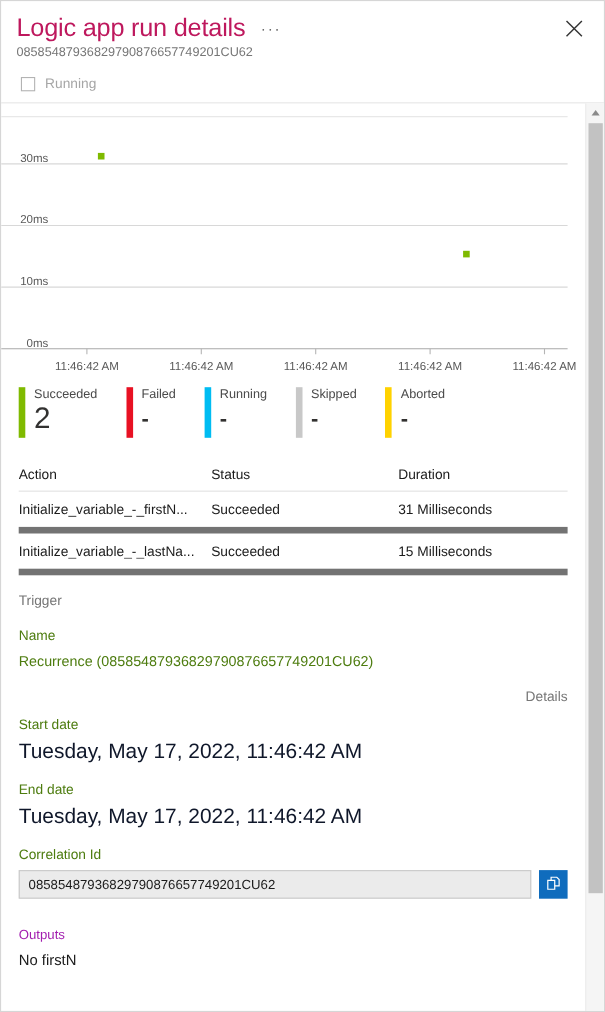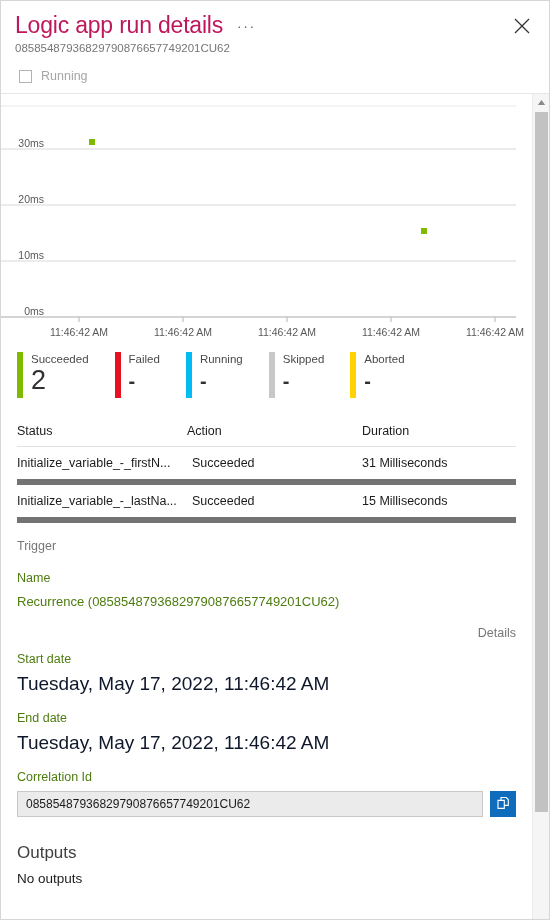--- a/index.html
+++ b/index.html
@@ -222,22 +222,22 @@
     background: #0f6cbd;
     border: none;
     display: flex;
     align-items: center;
     justify-content: center;
     cursor: pointer;
     flex: none;
   }
   .outputs-block { margin-top: 26px; }
   .outputs-label {
-    font-size: 17px;
-    color: #404040;
+    font-size: 12px;
+    color: #a21caf;
     margin-bottom: 8px;
   }
   .outputs-value {
     font-size: 13.5px;
     color: #1b1b1b;
   }
 
   
   .scrollbar {
     position: absolute;
@@ -365,22 +365,22 @@
           <div class="tile-bar" style="background:#FFD200"></div>
           <div class="tile-body">
             <div class="tile-label">Aborted</div>
             <div class="tile-value dash">-</div>
           </div>
         </div>
       </div>
 
       <div class="table">
         <div class="table-row table-head">
+          <div class="cell cell-action">Action</div>
           <div class="cell cell-status">Status</div>
-          <div class="cell cell-action">Action</div>
           <div class="cell cell-duration">Duration</div>
         </div>
         <div class="table-row">
           <div class="cell cell-action">Initialize_variable_-_firstN...</div>
           <div class="cell cell-status">Succeeded</div>
           <div class="cell cell-duration">31 Milliseconds</div>
         </div>
         <div class="table-row">
           <div class="cell cell-action">Initialize_variable_-_lastNa...</div>
           <div class="cell cell-status">Succeeded</div>
@@ -418,21 +418,21 @@
                   <path d="M5 1.5 H10.2 L12.3 3.6 V9.4 H5 Z" fill="none" stroke="#ffffff" stroke-width="1.1"></path>
                   <path d="M2 4.4 H8.3 V12.4 H2 Z" fill="#0f6cbd" stroke="#ffffff" stroke-width="1.1"></path>
                 </svg>
               </span>
             </button>
           </div>
         </div>
 
         <div class="outputs-block">
           <div class="outputs-label">Outputs</div>
-          <div class="outputs-value">No outputs</div>
+          <div class="outputs-value">No firstN</div>
         </div>
       </div>
 
     </div>
 
     <div class="scrollbar">
       <div class="sb-arrow">
         <svg width="9" height="7" viewBox="0 0 9 7">
           <polygon points="4.5,1 8.2,6 0.8,6" fill="#8a8a8a"></polygon>
         </svg>

